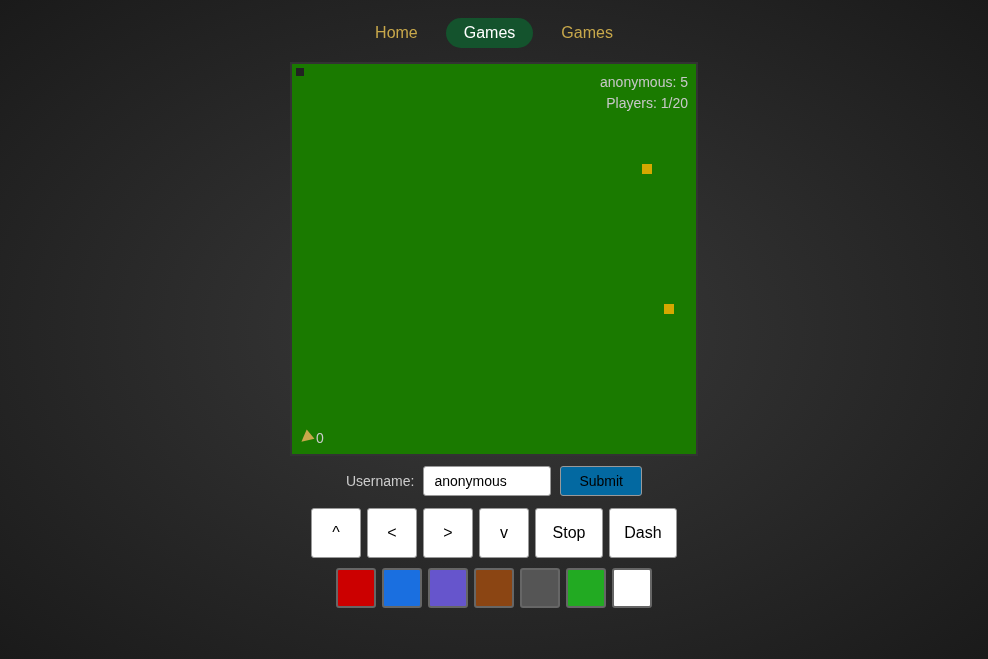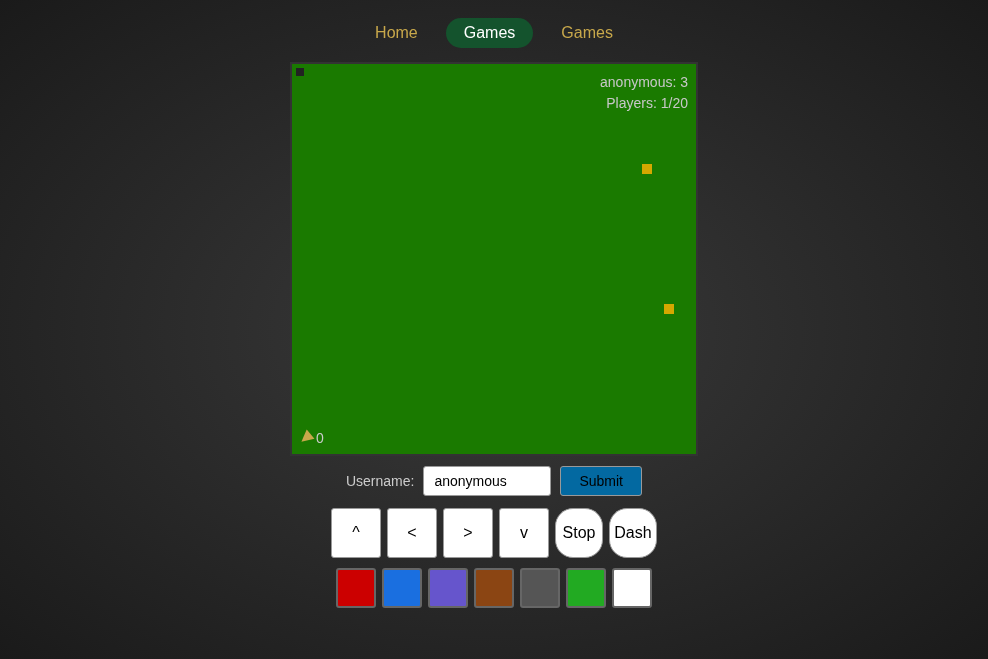--- a/index.html
+++ b/index.html
@@ -143,22 +143,21 @@
       border: 1px solid #999;
       border-radius: 3px;
       font-size: 16px;
       cursor: pointer;
       display: flex;
       align-items: center;
       justify-content: center;
     }
 
     .ctrl-btn.wide {
-      width: 48px;
-      border-radius: 18px;
+      width: 68px;
     }
 
     
     .swatches-row {
       display: flex;
       align-items: center;
       gap: 6px;
       margin-top: 10px;
       margin-bottom: 10px;
     }
@@ -176,21 +175,21 @@
 
 <nav>
   <a class="nav-item">Home</a>
   <a class="nav-item active">Games</a>
   <a class="nav-item">Games</a>
 </nav>
 
 <div class="game-area">
   <div class="corner-indicator"></div>
   <div class="stats">
-    <div>anonymous: 3</div>
+    <div>anonymous: 5</div>
     <div>Players: 1/20</div>
   </div>
 
   <div class="dot" style="top: 100px; left: 350px;"></div>
   <div class="dot" style="top: 240px; left: 372px;"></div>
 
   <div class="score-bar">
     <span class="score-arrow"></span>
     <span>0</span>
   </div>

